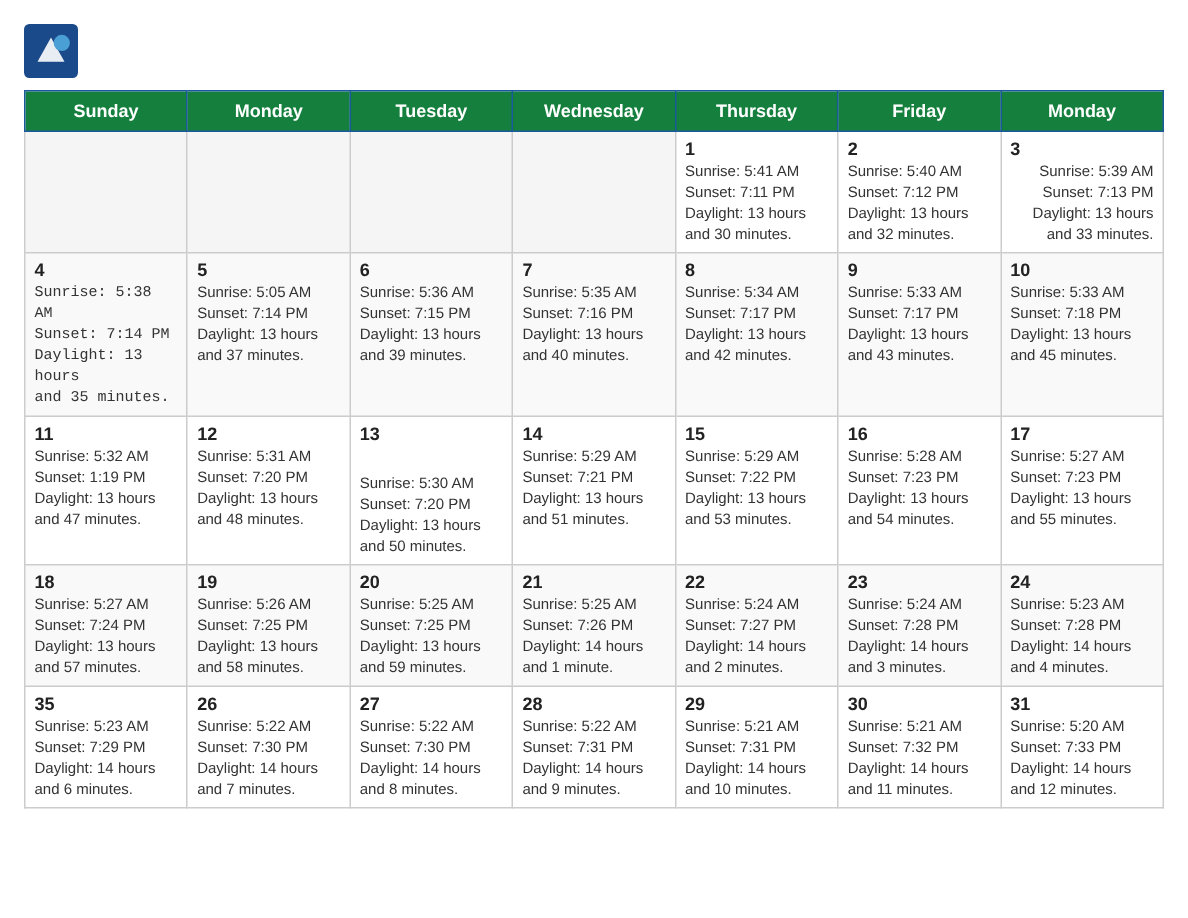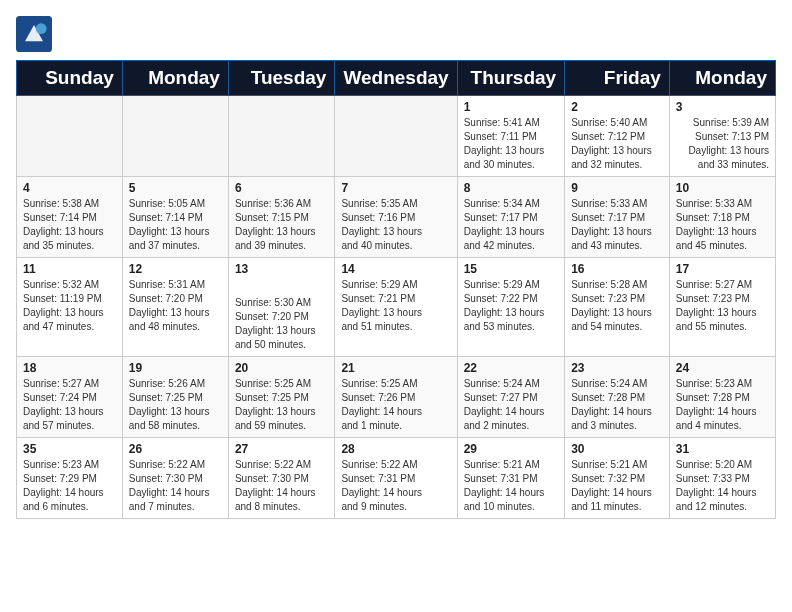--- a/index.html
+++ b/index.html
@@ -41,25 +41,25 @@
     }
     .location {
       font-size: 14px;
       color: #444;
     }
     .calendar {
       width: 100%;
       border-collapse: collapse;
     }
     .calendar th {
-      background: #0f172a;
+      background: #15803d;
       color: #fff;
-      font-size: 19px;
+      font-size: 12px;
       font-weight: bold;
-      text-align: right;
+      text-align: center;
       padding: 6px 8px;
       border: 1px solid #1a5a9a;
     }
     .calendar td {
       border: 1px solid #ccc;
       vertical-align: top;
       padding: 4px 6px;
       width: 108px;
       min-height: 80px;
       font-size: 10.5px;
@@ -145,21 +145,21 @@
           <span class="day-num">3</span>
           <div class="day-info" style="white-space: pre-line; text-align: right;">Sunrise: 5:39 AM
 Sunset: 7:13 PM
 Daylight: 13 hours
 and 33 minutes.</div>
         </td>
       </tr>
       <tr class="row-bg-light">
         <td>
           <span class="day-num">4</span>
-          <div class="day-info" style="white-space: pre-line;">Sunrise: 5:38 AM
+          <div class="day-info" style="white-space: pre-line; font-family: Liberation Mono, monospace;">Sunrise: 5:38 AM
 Sunset: 7:14 PM
 Daylight: 13 hours
 and 35 minutes.</div>
         </td>
         <td>
           <span class="day-num">5</span>
           <div class="day-info" style="white-space: pre-line;">Sunrise: 5:05 AM
 Sunset: 7:14 PM
 Daylight: 13 hours
 and 37 minutes.</div>
@@ -197,21 +197,21 @@
           <div class="day-info" style="white-space: pre-line;">Sunrise: 5:33 AM
 Sunset: 7:18 PM
 Daylight: 13 hours
 and 45 minutes.</div>
         </td>
       </tr>
       <tr>
         <td>
           <span class="day-num">11</span>
           <div class="day-info" style="white-space: pre-line;">Sunrise: 5:32 AM
-Sunset: 11:19 PM
+Sunset: 1:19 PM
 Daylight: 13 hours
 and 47 minutes.</div>
         </td>
         <td>
           <span class="day-num">12</span>
           <div class="day-info" style="white-space: pre-line;">Sunrise: 5:31 AM
 Sunset: 7:20 PM
 Daylight: 13 hours
 and 48 minutes.</div>
         </td>

